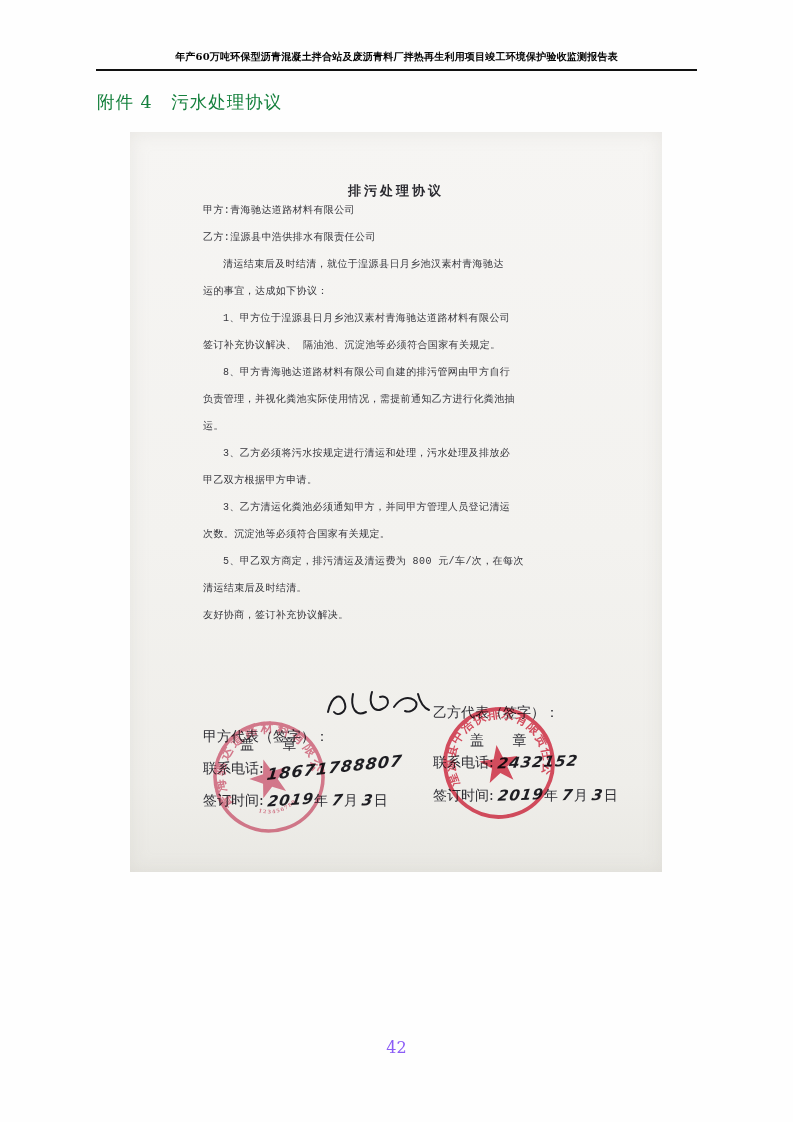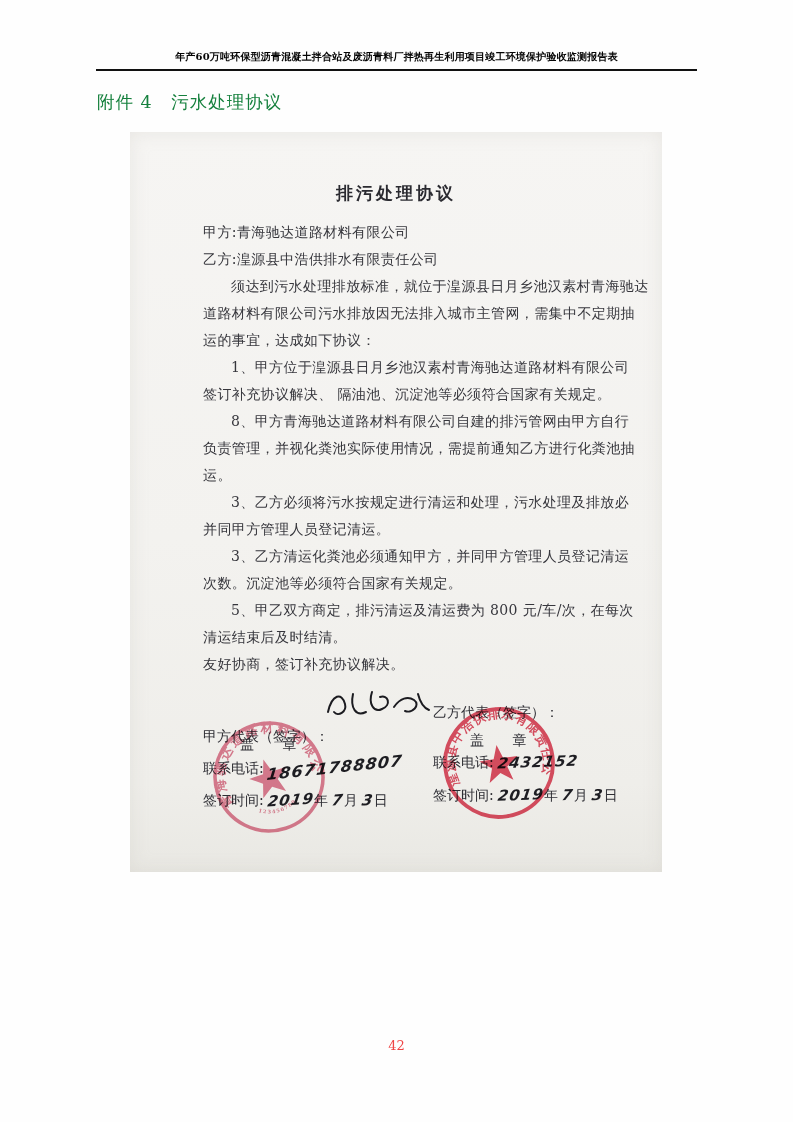--- a/index.html
+++ b/index.html
@@ -28,26 +28,26 @@
   }
   
   .scan {
     position:absolute; left:130px; top:132px; width:532px; height:740px;
     background:linear-gradient(180deg,#f6f5f3 0%, #f3f2ef 55%, #efeeea 88%, #e9e8e3 100%);
     color:#36363c;
     box-shadow:inset 0 0 18px rgba(190,188,180,0.25);
   }
   .doc-title {
     position:absolute; left:0; top:50px; width:100%;
-    text-align:center; font-size:17px; font-weight:bold;
+    text-align:center; font-size:13px; font-weight:bold;
     letter-spacing:3px; color:#2a2a30;
   }
   .doc-body {
-    position:absolute; left:73px; top:87px; width:440px;
-    font-size:14px; line-height:27px; letter-spacing:0.4px;
+    position:absolute; left:73px; top:65px; width:440px;
+    font-size:10px; line-height:27px; letter-spacing:0.4px;font-family:Liberation Mono, monospace;
   }
   .doc-line { white-space:nowrap; }
   .doc-line.indent { text-indent:2em; }
   
   .sig-label { position:absolute; font-size:14px; line-height:20px; white-space:nowrap; color:#2e2e34; }
   .rep-a   { left:73px;  top:570px;margin-top:24px; }
   .rep-b   { left:303px; top:570px; }
   .stamp-a { left:110px; top:602px; letter-spacing:12px; }
   .stamp-b { left:340px; top:598px; letter-spacing:12px; }
   .phone-a { left:73px;  top:626px; }
@@ -67,50 +67,49 @@
   
   .seal { position:absolute; width:122px; height:122px; mix-blend-mode:multiply; }
   .seal-a { left:78px;  top:584px; opacity:0.8;  transform:rotate(-18deg); }
   .seal-b { left:308px; top:570px; opacity:0.92; transform:rotate(-8deg); }
   .seal text { font-family:"DejaVu Serif", serif; font-weight:bold; }
   
   .sig-a-svg { position:absolute; left:190px; top:550px; width:112px; height:44px; }
   
   .page-number {
     position:absolute; left:0; top:1038px; width:100%;
-    text-align:center; font-size:13px; color:#ef4444;
+    text-align:center; font-size:16px; color:#8b5cf6;
   }
 </style>
 </head>
 <body>
 
 <div class="page">
 
   <div class="report-header">年产60万吨环保型沥青混凝土拌合站及废沥青料厂拌热再生利用项目竣工环境保护验收监测报告表</div>
 
   <div class="attachment-heading">附件 4　污水处理协议</div>
 
   <div class="scan">
 
     <div class="doc-title">排污处理协议</div>
 
     <div class="doc-body">
 
     <div class="doc-line">甲方:青海驰达道路材料有限公司</div>
         <div class="doc-line">乙方:湟源县中浩供排水有限责任公司</div>
-        <div class="doc-line indent">须达到污水处理排放标准，就位于湟源县日月乡池汉素村青海驰达</div>
-        <div class="doc-line">道路材料有限公司污水排放因无法排入城市主管网，需集中不定期抽</div>
+        <div class="doc-line indent">清运结束后及时结清，就位于湟源县日月乡池汉素村青海驰达</div>
         <div class="doc-line">运的事宜，达成如下协议：</div>
         <div class="doc-line indent">1、甲方位于湟源县日月乡池汉素村青海驰达道路材料有限公司</div>
         <div class="doc-line">签订补充协议解决、 隔油池、沉淀池等必须符合国家有关规定。</div>
         <div class="doc-line indent">8、甲方青海驰达道路材料有限公司自建的排污管网由甲方自行</div>
         <div class="doc-line">负责管理，并视化粪池实际使用情况，需提前通知乙方进行化粪池抽</div>
         <div class="doc-line">运。</div>
         <div class="doc-line indent">3、乙方必须将污水按规定进行清运和处理，污水处理及排放必</div>
-        <div class="doc-line">并同甲方管理人员登记清运。</div>
+        <div class="doc-line">甲乙双方根据甲方申请。</div>
         <div class="doc-line indent">3、乙方清运化粪池必须通知甲方，并同甲方管理人员登记清运</div>
         <div class="doc-line">次数。沉淀池等必须符合国家有关规定。</div>
         <div class="doc-line indent">5、甲乙双方商定，排污清运及清运费为 800 元/车/次，在每次</div>
         <div class="doc-line">清运结束后及时结清。</div>
         <div class="doc-line">友好协商，签订补充协议解决。</div>
       </div>
 
     <div class="sig-label rep-a">甲方代表（签字）：</div>
     <div class="sig-label rep-b">乙方代表（签字）：</div>
 

